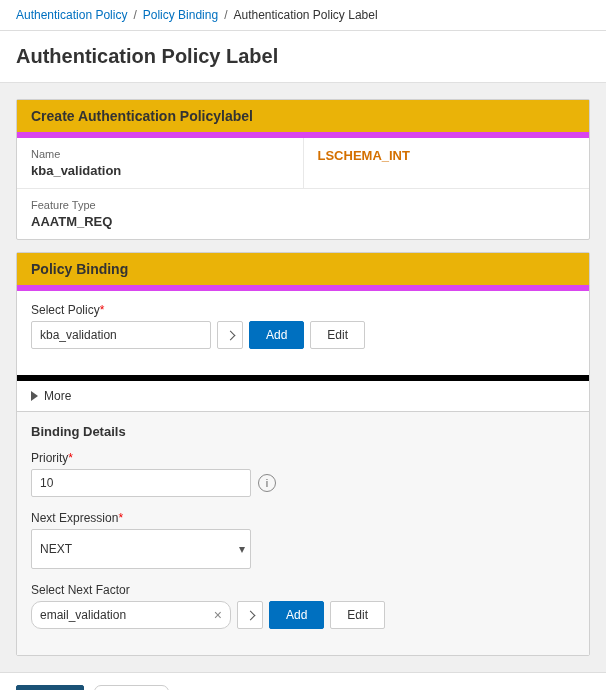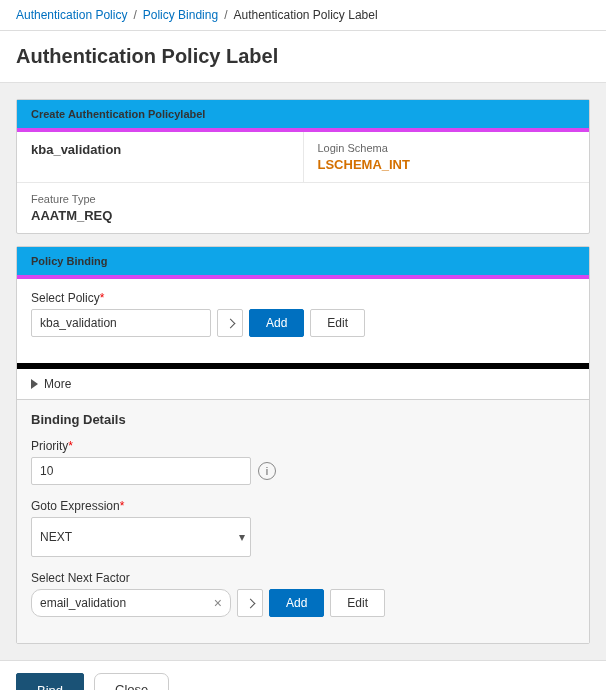--- a/index.html
+++ b/index.html
@@ -48,26 +48,26 @@
       gap: 12px;
     }
 
     
     .card {
       background: #fff;
       border: 1px solid #d0d0d0;
       border-radius: 2px;
     }
     .card-header {
-      background: #0ea5e9;
+      background: #eab308;
       padding: 8px 14px;
-      font-size: 11px;
+      font-size: 14px;
       font-weight: bold;
       color: #333;
-      border-bottom: 4px solid #d946ef;
+      border-bottom: 6px solid #d946ef;
     }
     .card-body {
       padding: 12px 14px;
     }
 
     
     .fields-row {
       display: flex;
       border-bottom: 1px solid #e8e8e8;
     }
@@ -314,24 +314,24 @@
 
 <div class="page-title">Authentication Policy Label</div>
 
 <div class="main-content">
 
   <div class="card">
     <div class="card-header">Create Authentication Policylabel</div>
 
     <div class="fields-row">
       <div class="field-col">
+        <div class="field-label">Name</div>
         <div class="field-value">kba_validation</div>
       </div>
       <div class="field-col">
-        <div class="field-label">Login Schema</div>
         <div class="field-value orange">LSCHEMA_INT</div>
       </div>
     </div>
 
     <div class="field-row-single">
       <div class="field-label">Feature Type</div>
       <div class="field-value">AAATM_REQ</div>
     </div>
   </div>
 
@@ -369,21 +369,21 @@
           <span>Priority</span><span class="required">*</span>
         </label>
         <div class="priority-row">
           <input type="text" class="text-input" style="width: 220px;" value="10">
           <div class="info-icon">i</div>
         </div>
       </div>
 
       <div class="form-group">
         <label class="form-label">
-          <span>Goto Expression</span><span class="required">*</span>
+          <span>Next Expression</span><span class="required">*</span>
         </label>
         <div class="select-wrapper">
           <select class="select-input">
             <option value="NEXT" selected="">NEXT</option>
             <option value="END">END</option>
             <option value="USE_INVOCATION_RESULT">USE_INVOCATION_RESULT</option>
           </select>
         </div>
       </div>
 

